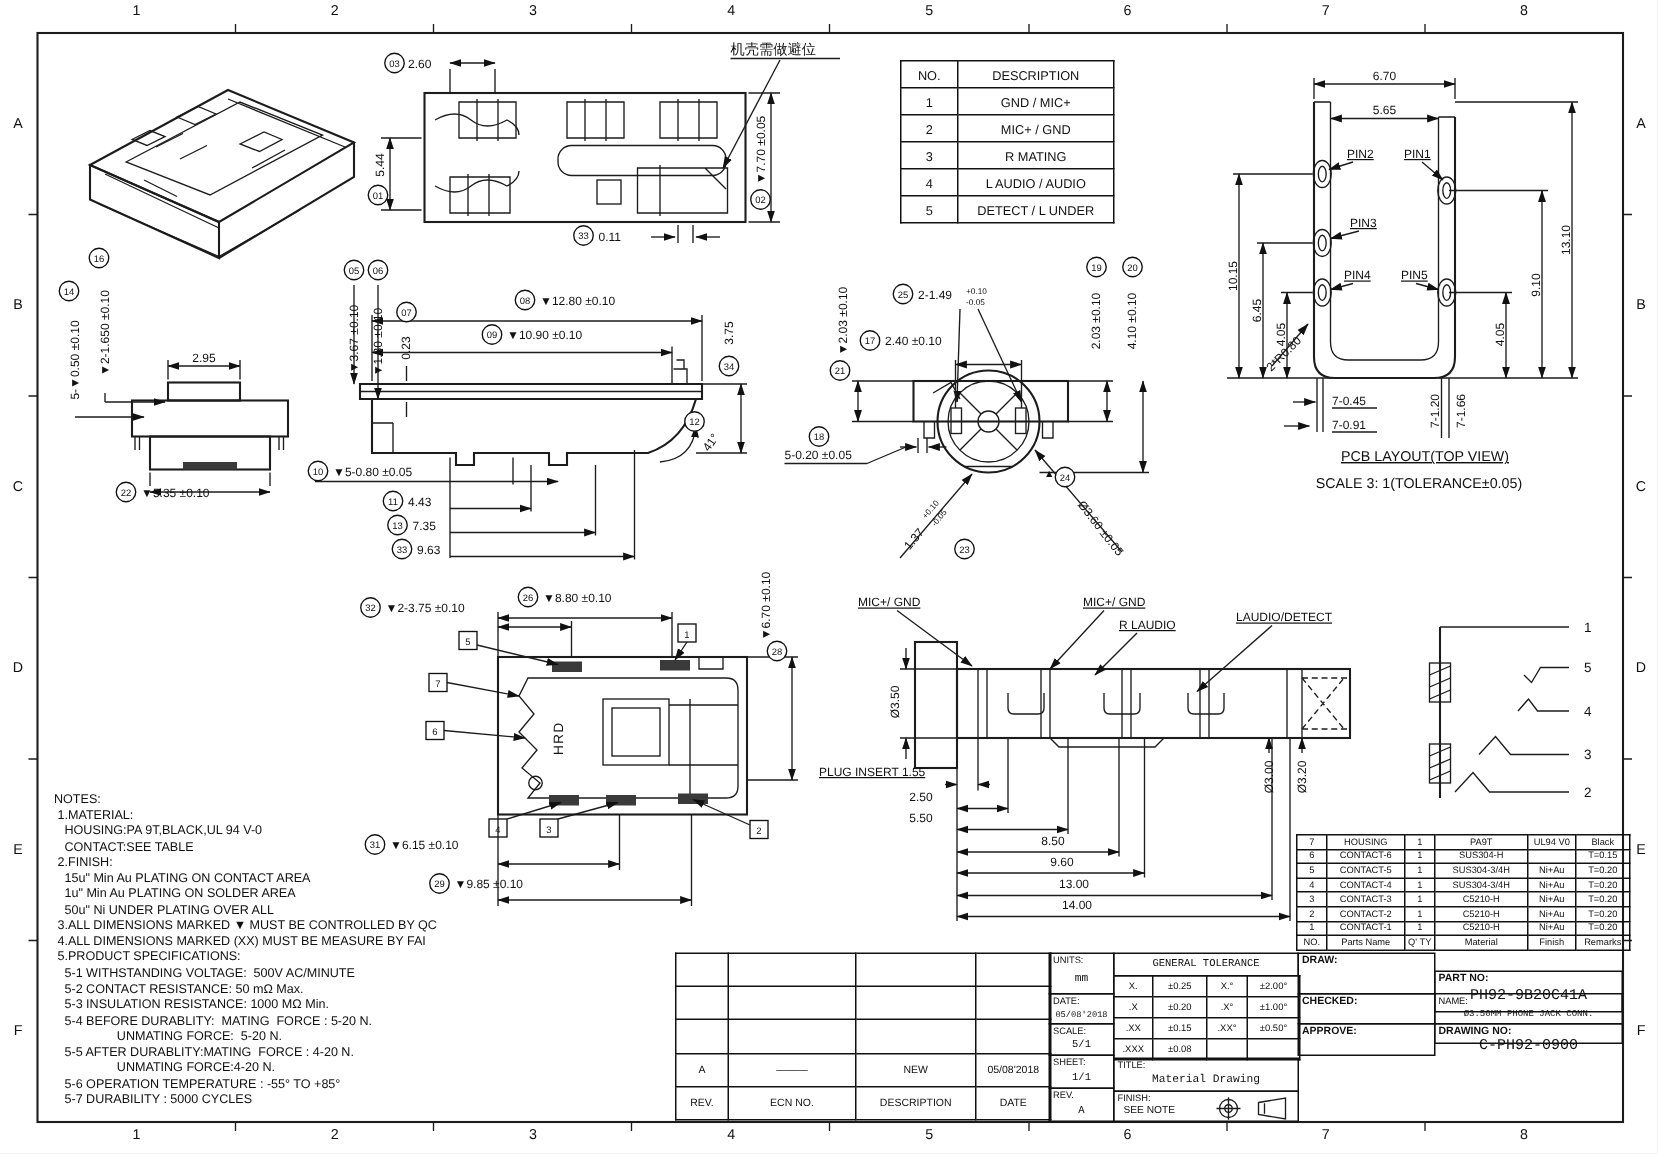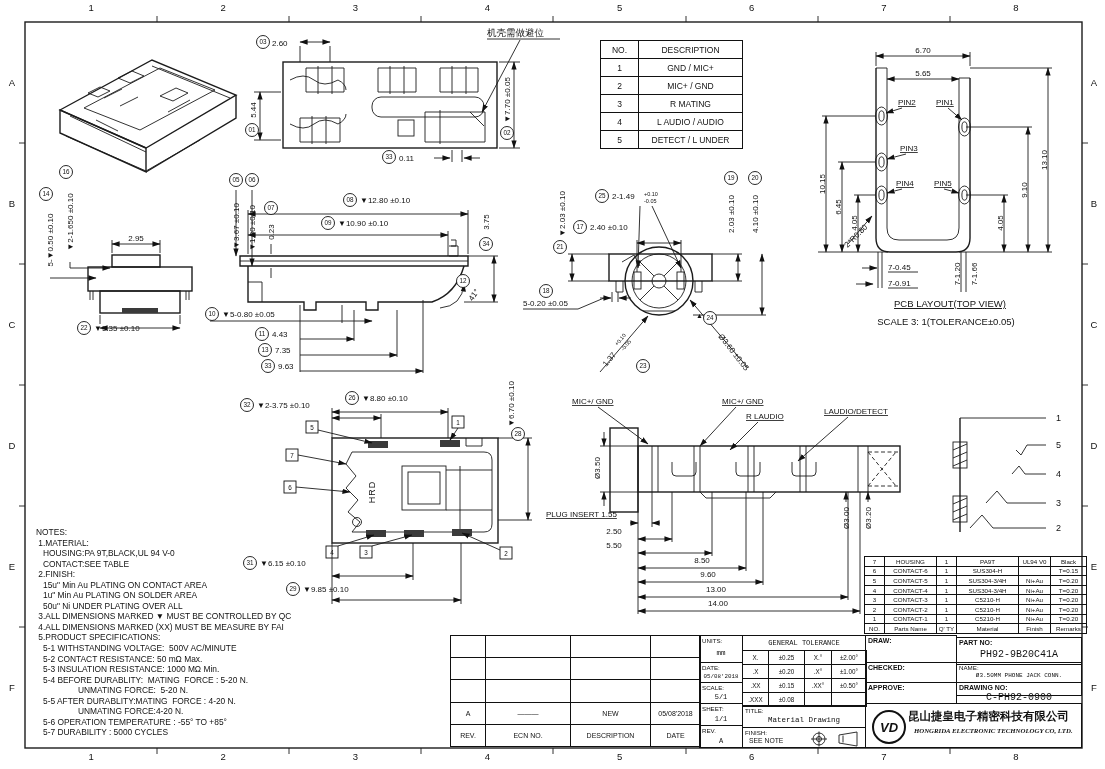--- a/index.html
+++ b/index.html
@@ -824,40 +824,33 @@
       <svg width="54" height="16" style="position:absolute;right:2px;top:3px;">
         <circle class="ln" cx="10" cy="8" r="6"></circle>
           <circle class="ln" cx="10" cy="8" r="2.5"></circle>
         <path class="ln" d="M2,8 H18 M10,0.5 V15.5"></path>
         <path class="ln" d="M30,4 L48,1 V15 L30,12 Z M34,4.5 V11.5"></path>
       </svg>
     </div>
     <div class="cell" style="left:415px;top:0;width:92px;height:28px;">
       <div class="lab" style="font-size:7px;font-weight:bold;">DRAW:</div>
     </div>
-    <div class="cell" style="left:506px;top:2px;width:126px;height:28px;">
+    <div class="cell" style="left:506px;top:12px;width:126px;height:28px;">
       <div class="lab" style="font-size:7px;font-weight:bold;">PART NO:</div>
       <div class="val big" style="top:11px;">PH92-9B20C41A</div>
     </div>
     <div class="cell" style="left:415px;top:27px;width:92px;height:21px;">
       <div class="lab" style="font-size:7px;font-weight:bold;">CHECKED:</div>
     </div>
     <div class="cell" style="left:506px;top:27px;width:126px;height:21px;">
       <div class="lab">NAME:</div>
       <div class="val" style="top:9px;font-size:6px;">Ø3.50MM PHONE JACK CONN.</div>
     </div>
     <div class="cell" style="left:415px;top:47px;width:92px;height:22px;">
       <div class="lab" style="font-size:7px;font-weight:bold;">APPROVE:</div>
     </div>
     <div class="cell" style="left:506px;top:47px;width:126px;height:14px;">
       <div class="lab" style="font-size:7px;font-weight:bold;">DRAWING NO:</div>
       <div class="val big" style="top:9px;">C-PH92-0900</div>
     </div>
-    <div class="cell" style="left:415px;top:68px;width:217px;height:45px;">
-      <div class="logo">
-          <span>VD</span>
-        </div>
-      <div style="position:absolute;left:42px;top:5px;"><span class="cn">昆山捷皇电子精密科技有限公司</span></div>
-      <div style="position:absolute;left:48px;top:23px;"><span class="en">HONGRIDA ELECTRONIC TECHNOLOGY CO, LTD.</span></div>
-    </div>
   </div>
 
 </div>
 
 </body></html>

